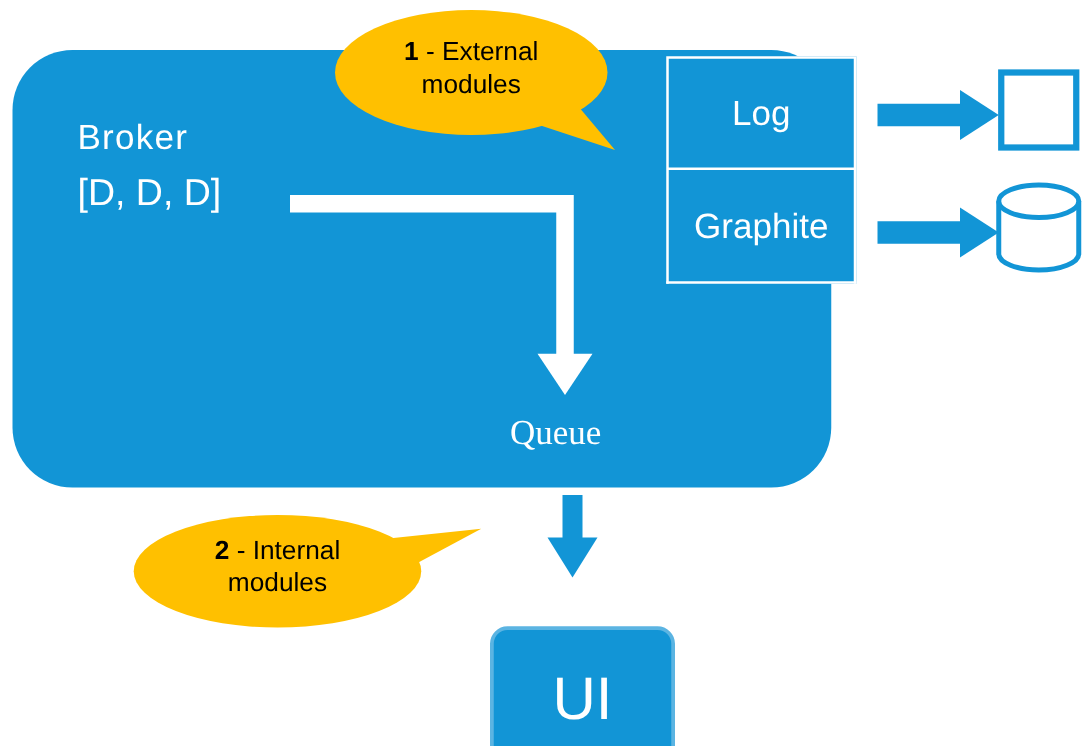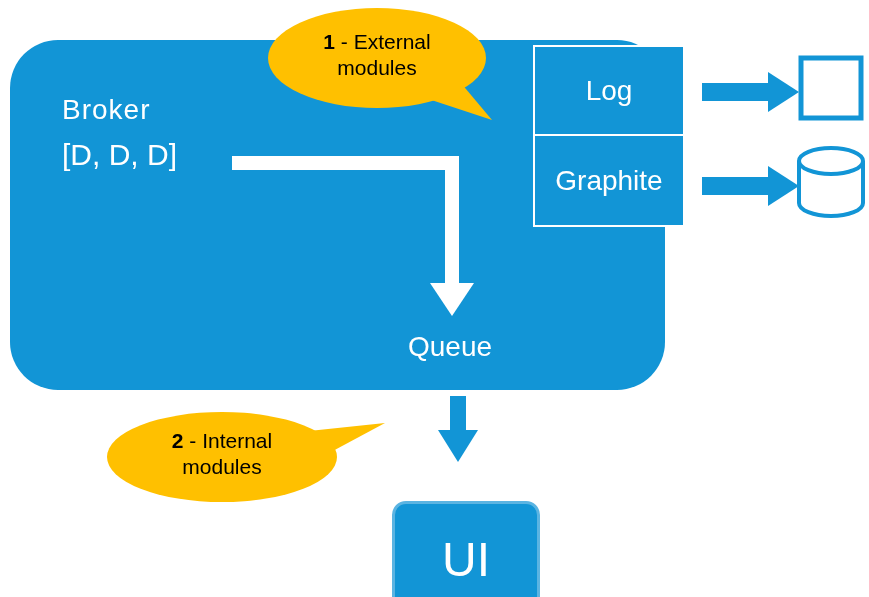--- a/index.html
+++ b/index.html
@@ -14,21 +14,21 @@
     left:10px; top:40px; width:655px; height:350px;
     background:#1295D6; border-radius:48px;
   }
   .broker-title {
     left:62px; top:70px; font-size:28px; color:#ffffff; letter-spacing:1px;margin-top:24px;
   }
   .broker-sub {
     left:62px; top:138px; font-size:30px; color:#ffffff;
   }
   .queue-label {
-    left:408px; top:331px; font-size:28px; color:#ffffff;
+    left:408px; top:331px; font-size:28px; color:#ffffff;font-family:Liberation Serif, serif;
   }
 
   .module-table {
     left:533px; top:45px; width:152px; height:182px;
     display:grid; grid-template-rows:1fr 1fr; z-index:3;
   }
   .module-cell {
     background:#1295D6; border:2px solid #ffffff;
     display:flex; align-items:center; justify-content:center;
     color:#ffffff; font-size:28px;

